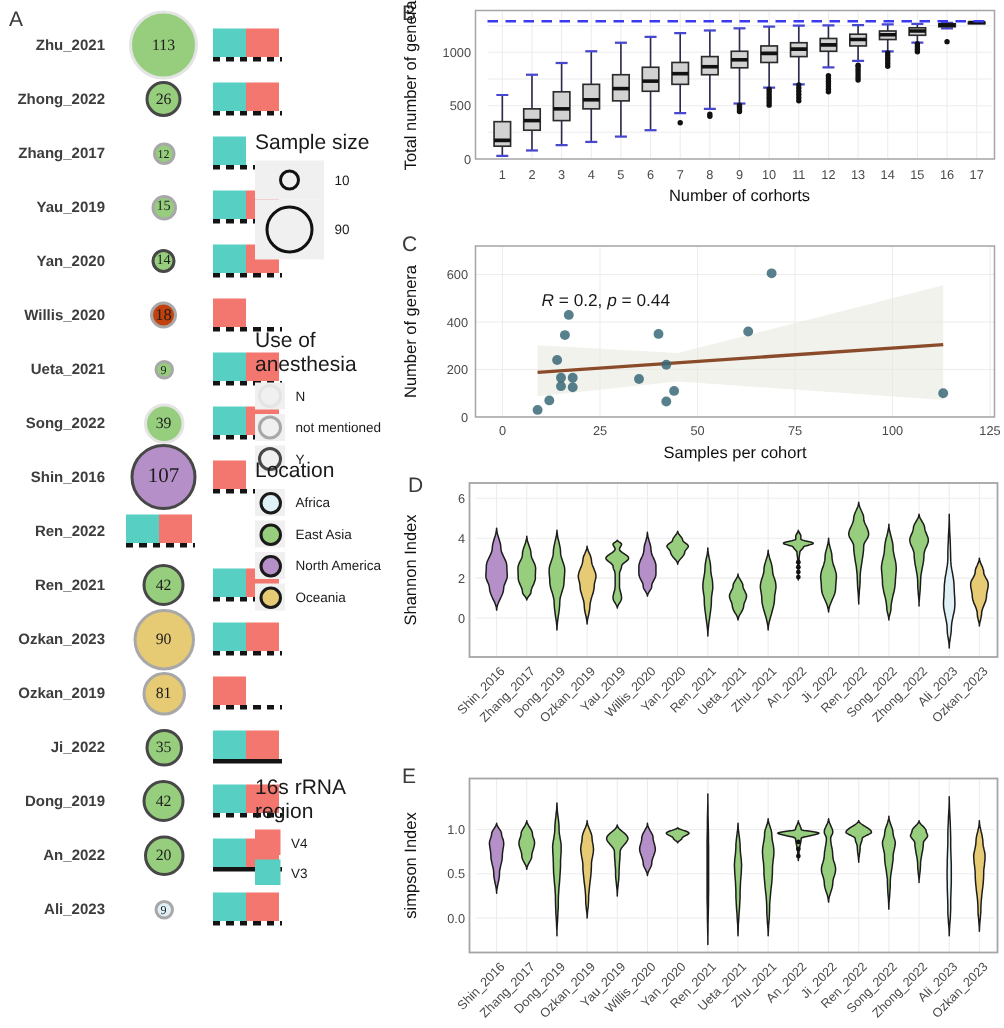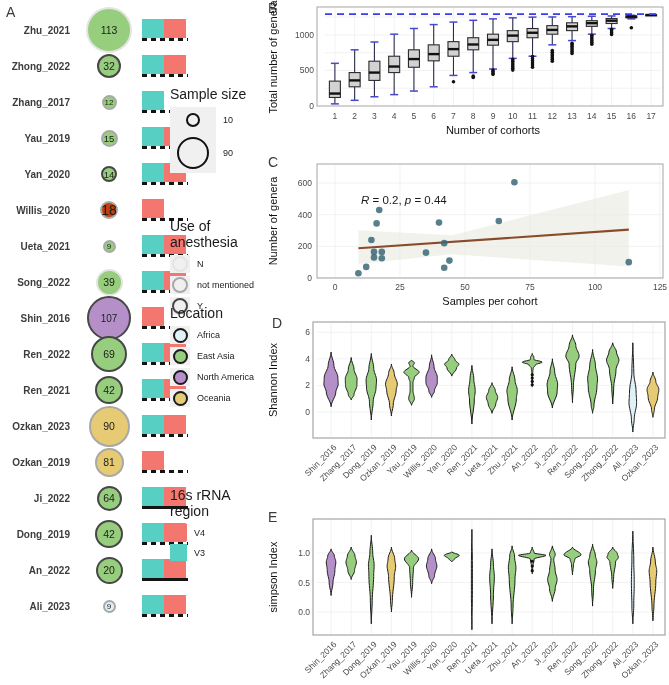--- a/index.html
+++ b/index.html
@@ -3,21 +3,21 @@
 <meta charset="utf-8">
 <style>
   html,body{margin:0;padding:0;background:#fff;}
   .stage{position:relative;width:669px;height:685px;background:#fff;overflow:hidden;
          font-family:"Liberation Sans","DejaVu Sans",sans-serif;color:#222;}
   .panel-letter{position:absolute;font-size:14px;color:#3a3a3a;}
   
   #a-rows{position:absolute;left:0;top:12px;width:265px;}
   .a-row{display:flex;align-items:center;height:36px;}
   .a-label{width:70px;text-align:right;padding-right:10px;font-size:10px;font-weight:700;color:#3d3d3d;}
-  .a-circle-cell{width:58px;display:flex;justify-content:center;align-items:flex-start;}
+  .a-circle-cell{width:58px;display:flex;justify-content:center;align-items:flex-start;font-family:Liberation Serif, serif;}
   .a-circle{border-radius:50%;display:flex;align-items:center;justify-content:center;
             color:#1d1d1d;box-sizing:border-box;}
   .a-bar{margin-left:4px;width:46px;}
   .a-squares{display:flex;height:19px;}
   .a-sq{width:22px;height:19px;}
   .a-line{width:46px;height:3px;margin-top:0;}
   .a-line.dashed{background:repeating-linear-gradient(90deg,#141414 0 5px,transparent 5px 9px);}
   .a-line.solid{background:#141414;height:2.5px;}
   
   .leg{position:absolute;left:170px;width:95px;}
@@ -57,21 +57,21 @@
           <div class="a-squares">
             <div class="a-sq" style="background: rgb(87, 207, 194);"></div>
             <div class="a-sq" style="background: rgb(243, 119, 111);"></div>
           </div>
           <div class="a-line dashed"></div>
         </div>
       </div>
       <div class="a-row">
         <div class="a-label">Zhong_2022</div>
         <div class="a-circle-cell">
-          <div class="a-circle" style="width: 24px; height: 24px; background: rgb(150, 206, 125); border: 2.5px solid rgb(71, 71, 71); font-size: 10.5px;">32</div>
+          <div class="a-circle" style="width: 24px; height: 24px; background: rgb(150, 206, 125); border: 2.5px solid rgb(71, 71, 71); font-size: 10.5px;">26</div>
         </div>
         <div class="a-bar">
           <div class="a-squares">
             <div class="a-sq" style="background: rgb(87, 207, 194);"></div>
             <div class="a-sq" style="background: rgb(243, 119, 111);"></div>
           </div>
           <div class="a-line dashed"></div>
         </div>
       </div>
       <div class="a-row">
@@ -108,21 +108,21 @@
           <div class="a-squares">
             <div class="a-sq" style="background: rgb(87, 207, 194);"></div>
             <div class="a-sq" style="background: rgb(243, 119, 111);"></div>
           </div>
           <div class="a-line dashed"></div>
         </div>
       </div>
       <div class="a-row">
         <div class="a-label">Willis_2020</div>
         <div class="a-circle-cell">
-          <div class="a-circle" style="width: 18px; height: 18px; background: #c2410c; border: 2.5px solid rgb(168, 168, 168); font-size: 14px;">18</div>
+          <div class="a-circle" style="width: 18px; height: 18px; background: #c2410c; border: 2.5px solid rgb(168, 168, 168); font-size: 11px;">18</div>
         </div>
         <div class="a-bar">
           <div class="a-squares">
             <div class="a-sq" style="background: rgb(243, 119, 111);"></div>
           </div>
           <div class="a-line dashed"></div>
         </div>
       </div>
       <div class="a-row">
         <div class="a-label">Ueta_2021</div>
@@ -146,34 +146,31 @@
           <div class="a-squares">
             <div class="a-sq" style="background: rgb(87, 207, 194);"></div>
             <div class="a-sq" style="background: rgb(243, 119, 111);"></div>
           </div>
           <div class="a-line dashed"></div>
         </div>
       </div>
       <div class="a-row">
         <div class="a-label">Shin_2016</div>
         <div class="a-circle-cell">
-          <div class="a-circle" style="width: 44px; height: 44px; background: rgb(181, 144, 200); border: 2.5px solid rgb(71, 71, 71); font-size: 10px;">107</div>
+          <div class="a-circle" style="width: 44px; height: 44px; background: rgb(181, 144, 200); border: 2.5px solid rgb(71, 71, 71); font-size: 14px;">107</div>
         </div>
         <div class="a-bar">
           <div class="a-squares">
             <div class="a-sq" style="background: rgb(243, 119, 111);"></div>
           </div>
           <div class="a-line dashed"></div>
         </div>
       </div>
       <div class="a-row">
         <div class="a-label">Ren_2022</div>
-        <div class="a-circle-cell">
-          <div class="a-circle" style="width: 36px; height: 36px; background: rgb(150, 206, 125); border: 2.5px solid rgb(71, 71, 71); font-size: 10.5px;">69</div>
-        </div>
         <div class="a-bar">
           <div class="a-squares">
             <div class="a-sq" style="background: rgb(87, 207, 194);"></div>
             <div class="a-sq" style="background: rgb(243, 119, 111);"></div>
           </div>
           <div class="a-line dashed"></div>
         </div>
       </div>
       <div class="a-row">
         <div class="a-label">Ren_2021</div>
@@ -209,21 +206,21 @@
         <div class="a-bar">
           <div class="a-squares">
             <div class="a-sq" style="background: rgb(243, 119, 111);"></div>
           </div>
           <div class="a-line dashed"></div>
         </div>
       </div>
       <div class="a-row">
         <div class="a-label">Ji_2022</div>
         <div class="a-circle-cell">
-          <div class="a-circle" style="width: 25px; height: 25px; background: rgb(150, 206, 125); border: 2.5px solid rgb(71, 71, 71); font-size: 10.5px;">64</div>
+          <div class="a-circle" style="width: 25px; height: 25px; background: rgb(150, 206, 125); border: 2.5px solid rgb(71, 71, 71); font-size: 10.5px;">35</div>
         </div>
         <div class="a-bar">
           <div class="a-squares">
             <div class="a-sq" style="background: rgb(87, 207, 194);"></div>
             <div class="a-sq" style="background: rgb(243, 119, 111);"></div>
           </div>
           <div class="a-line solid"></div>
         </div>
       </div>
       <div class="a-row">
@@ -327,21 +324,21 @@
     </div>
     <div class="leg-item">
       <span class="leg-key">
           <span class="dot" style="background: rgb(231, 203, 116);"></span>
         </span>
       <span class="leg-lab">Oceania</span>
     </div>
   </div>
 
 
-  <div class="leg" style="top:487px">
+  <div class="leg" style="top:516px">
     <div class="leg-title">16s rRNA region</div>
     <div class="leg-item">
       <span class="rg-sq" style="margin-right: 7px; background: rgb(243, 119, 111);"></span>
       <span class="leg-lab">V4</span>
     </div>
     <div class="leg-item">
       <span class="rg-sq" style="margin-right: 7px; background: rgb(87, 207, 194);"></span>
       <span class="leg-lab">V3</span>
     </div>
   </div>

